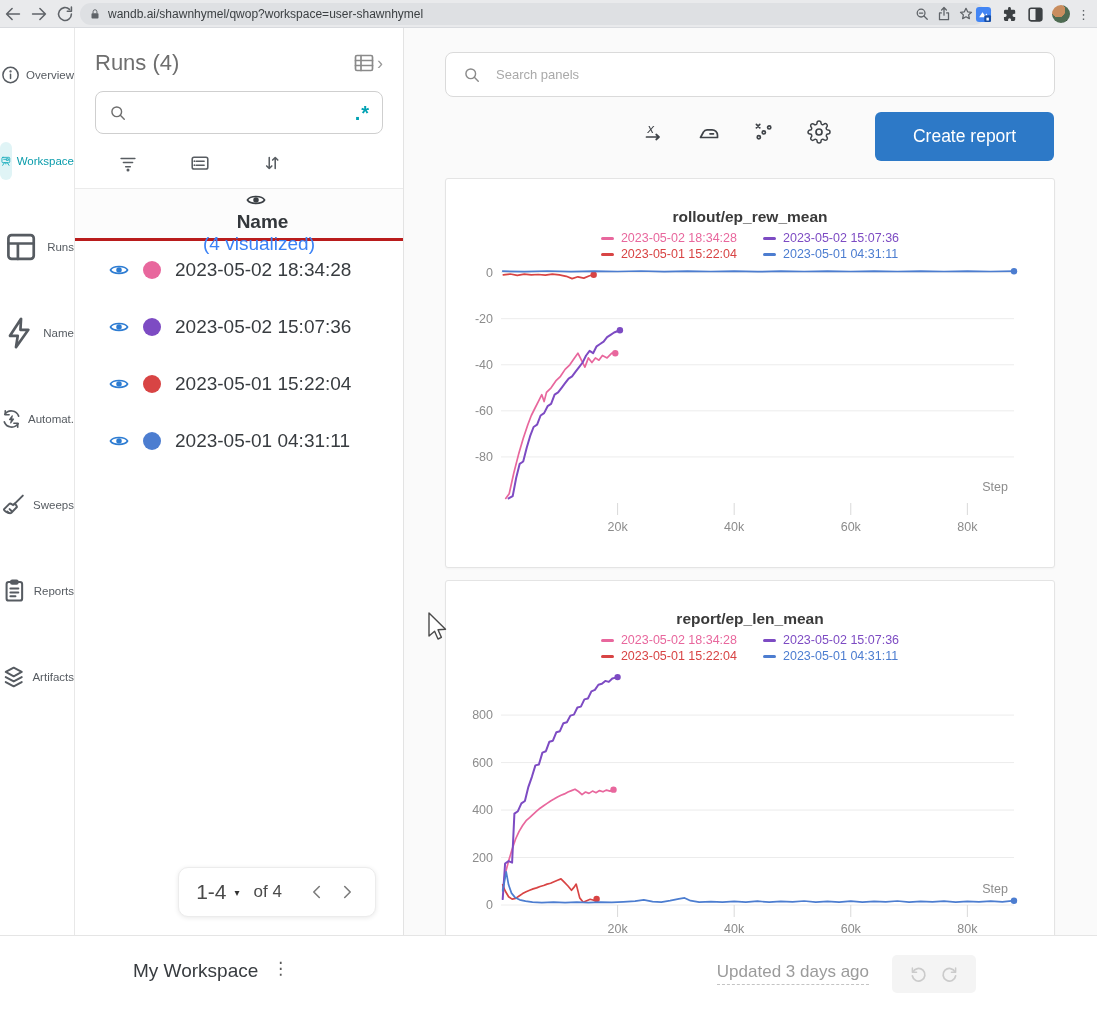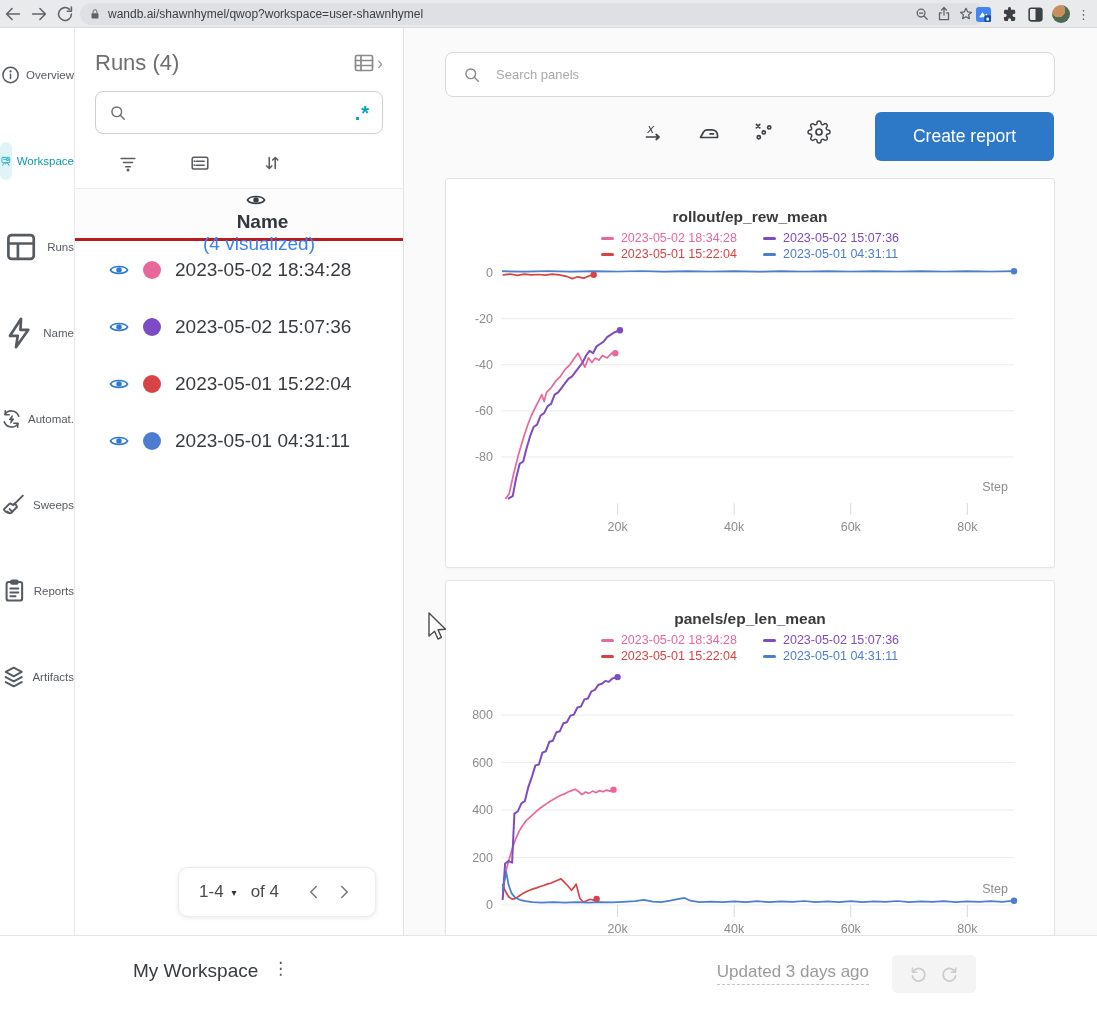--- a/index.html
+++ b/index.html
@@ -46,21 +46,21 @@
   .rp-filters svg{width:22px;height:22px;}
   .rp-table-head{height:53px;border-top:1px solid #ebebeb;border-bottom:3px solid #b91c1c;background:#fcfcfc;display:flex;align-items:center;padding-left:33px;flex-direction:column;}
   .rp-table-head .eyewrap{width:22px;height:22px;color:#3a3f44;}
   .rp-table-head .name{font-size:19px;font-weight:bold;color:#33373b;margin-left:14px;}
   .rp-table-head .vis{font-size:19px;color:#3b82f6;margin-left:7px;}
   .run-row{height:57px;display:flex;align-items:center;padding-left:33px;}
   .run-row .eyewrap{width:22px;height:22px;color:#2d7cd2;cursor:pointer;}
   .run-dot{width:18px;height:18px;border-radius:50%;margin-left:13px;cursor:pointer;flex:none;}
   .run-name{font-size:19px;color:#383c40;margin-left:14px;white-space:nowrap;}
   .pagination{position:absolute;left:103px;top:839px;width:198px;height:50px;background:#fff;border:1px solid #ececec;border-radius:10px;box-shadow:0 1px 5px rgba(0,0,0,.09);display:flex;align-items:center;justify-content:center;gap:8px;color:#4a4a4a;}
-  .pagination .pg-range{font-size:17px;}
+  .pagination .pg-range{font-size:21px;}
   .pagination .caret{font-size:10px;color:#333;}
   .pagination .pg-of{font-size:17px;margin:0 16px 0 6px;}
   .pagination .pg-btn{width:22px;height:22px;color:#7a7a7a;display:flex;align-items:center;justify-content:center;cursor:pointer;}
   .pagination .pg-btn svg{width:16px;height:16px;}
 
   
   .main{position:absolute;left:404px;top:28px;right:0;bottom:0;background:#fafafa;}
   .panel-search{position:absolute;left:41px;top:24px;width:610px;height:45px;background:#fff;border:1px solid #dadada;border-radius:8px;display:flex;align-items:center;padding:0 16px;}
   .panel-search svg{width:20px;height:20px;color:#8a8a8a;flex:none;}
   .panel-search input{flex:1;border:none;outline:none;font-size:13px;margin-left:12px;background:transparent;color:#333;}
@@ -440,21 +440,21 @@
           <circle cx="169.2590909090909" cy="90.24509803921568" r="3.2" fill="#e8679d"></circle>
           <polyline points="57.3,11.9 64.3,11.0 71.3,12.4 78.3,11.2 85.3,11.9 92.3,11.5 99.3,12.1 106.3,11.2 113.3,11.9 120.3,13.3 126.1,15.6 131.9,13.8 137.8,15.1 143.6,12.8 147.7,11.7" fill="none" stroke="#d84444" stroke-width="1.7" stroke-linejoin="round" stroke-linecap="round"></polyline>
           <circle cx="147.68977272727273" cy="11.681372549019608" r="3.2" fill="#d84444"></circle>
           <polyline points="62.6,235.4 66.7,233.1 70.2,214.7 73.7,200.8 77.2,198.5 80.7,184.7 84.1,173.2 87.6,164.0 91.1,161.7 94.6,152.5 98.1,150.1 101.6,143.2 105.1,140.9 108.6,131.7 112.1,129.4 115.6,124.8 119.1,120.2 122.6,115.6 126.1,113.3 129.6,108.7 133.1,104.1 136.6,99.5 140.1,92.5 143.6,87.9 147.1,90.2 150.6,83.3 154.1,81.0 157.6,78.7 161.1,74.1 164.6,71.8 168.1,69.5 173.9,67.2" fill="none" stroke="#7d4bc3" stroke-width="2" stroke-linejoin="round" stroke-linecap="round"></polyline>
           <circle cx="173.9227272727273" cy="67.20588235294117" r="3.2" fill="#7d4bc3"></circle>
           <polyline points="56.7,8.2 78.3,8.7 101.6,8.0 125.0,8.7 148.3,8.2 171.6,8.5 194.9,8.0 218.2,8.7 241.5,8.2 264.9,8.5 288.2,8.2 311.5,8.7 334.8,8.2 358.1,8.5 381.5,8.2 404.8,8.5 428.1,8.2 451.4,8.5 474.7,8.2 498.0,8.5 521.4,8.2 544.7,8.5 568.0,8.2" fill="none" stroke="#4c7dd0" stroke-width="1.7" stroke-linejoin="round" stroke-linecap="round"></polyline>
           <circle cx="568" cy="8.225490196078432" r="3.2" fill="#4c7dd0"></circle>
         </svg>
       </div>
     <div class="chart-card" id="chart-1" style="top:552px;">
-        <div class="c-title">panels/ep_len_mean</div>
+        <div class="c-title">report/ep_len_mean</div>
         <div class="c-legend">
           <span class="lg-entry">
             <span class="lg-dash" style="background:#e8679d"></span>
             <span style="color:#e8679d">2023-05-02 18:34:28</span>
           </span>
           <span class="lg-entry">
             <span class="lg-dash" style="background:#7d4bc3"></span>
             <span style="color:#7d4bc3">2023-05-02 15:07:36</span>
           </span>
           <span class="lg-entry">

